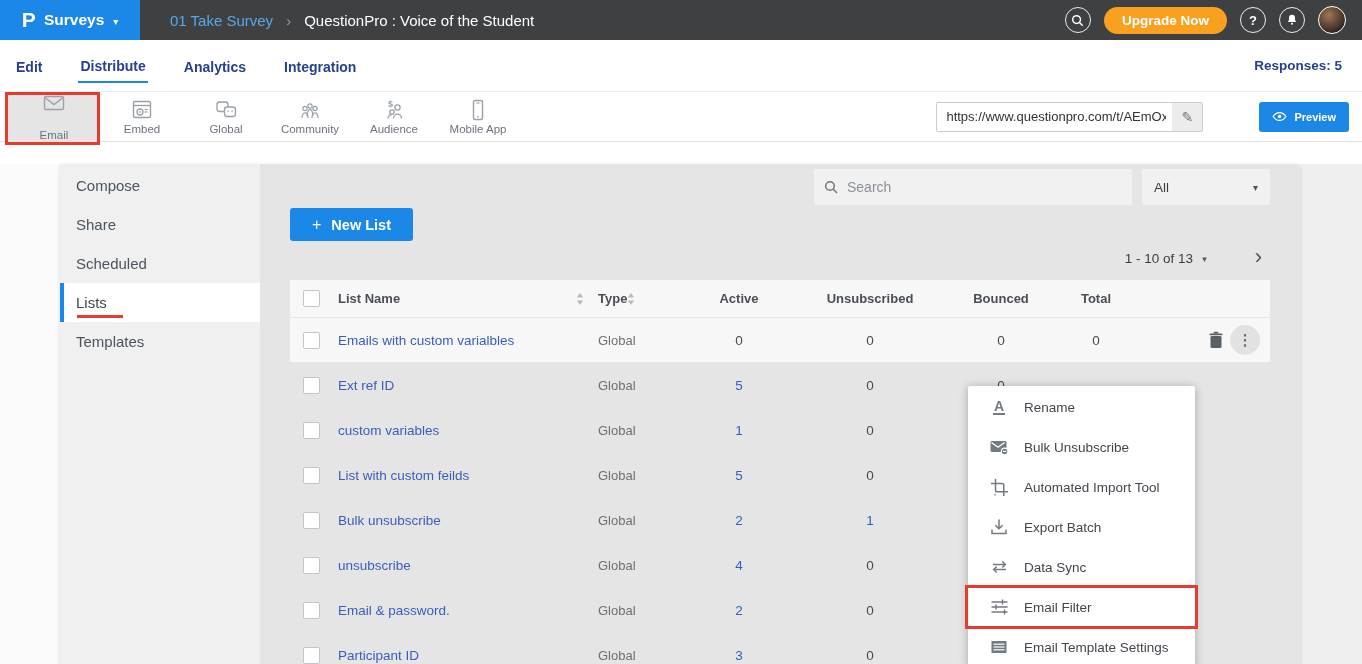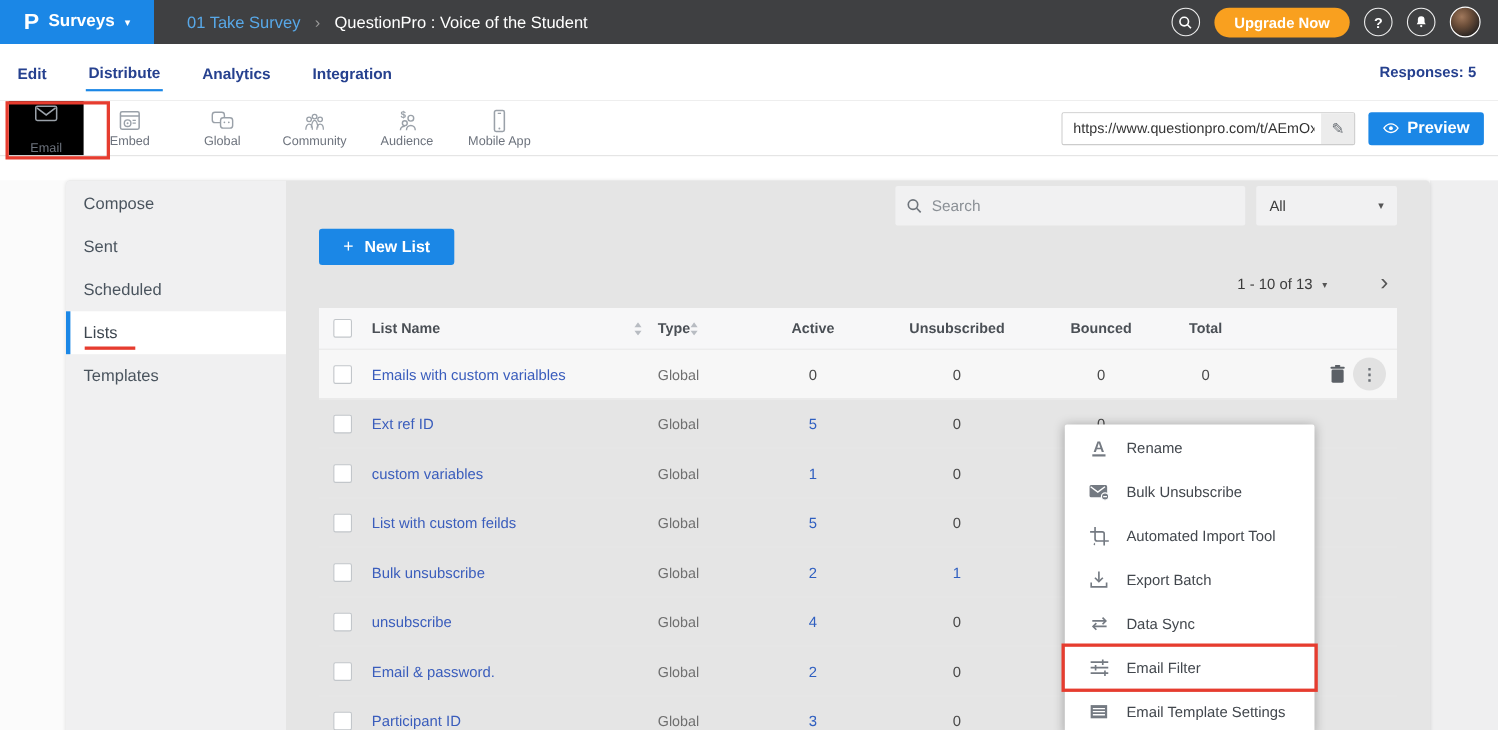--- a/index.html
+++ b/index.html
@@ -23,29 +23,29 @@
 
   
   .subnav { height:52px; background:#fff; border-bottom:1px solid #ededed; display:flex; align-items:center; padding:0 20px 0 14px; }
   .subnav-item { font-size:14px; font-weight:bold; color:#26418F; margin-right:34px; padding:9px 2px 7px; cursor:pointer; }
   .subnav-item.active { border-bottom:2px solid #1B87E6; }
   .responses { margin-left:auto; font-size:13.5px; font-weight:bold; color:#26418F; }
 
   
   .toolbar { height:50px; background:#fff; border-bottom:1px solid #e3e3e3; display:flex; align-items:stretch; padding-left:8px; position:relative; }
   .tool-tile { width:84px; display:flex; flex-direction:column; align-items:center; justify-content:center; gap:2px; cursor:pointer; }
-  .tool-tile.active { width:68px; background:#000000;gap:15px; }
+  .tool-tile.active { width:92px; background:#e5e5e5;gap:15px; }
   .tool-label { font-size:11.5px; color:#6d737d; }
   .tool-tile svg { display:block; }
   .annot-email { position:absolute; left:5px; top:0; width:95px; height:53px; border:3px solid #E63C2F; z-index:10; pointer-events:none; }
   .toolbar-right { margin-left:auto; display:flex; align-items:center; gap:12px; padding-right:13px; }
   .url-wrap { width:267px; height:30px; background:#fff; border:1px solid #ccc; border-radius:2px; display:flex; align-items:center; overflow:hidden; }
   .url-input { flex:1; border:none; outline:none; height:100%; padding:0 6px 0 9px; font-size:13px; color:#333; font-family:inherit; background:#fff; }
   .url-pencil { width:30px; height:100%; background:#ececec; display:flex; align-items:center; justify-content:center; color:#6b7076; font-size:14px; cursor:pointer; }
-  .preview-btn { height:30px; padding:0 13px; background:#1B87E6; color:#fff; border:none; border-radius:3px; font-size:15px; font-weight:bold; font-family:inherit; display:flex; align-items:center; gap:7px; cursor:pointer; }
+  .preview-btn { height:30px; padding:0 13px; background:#1B87E6; color:#fff; border:none; border-radius:3px; font-size:11px; font-weight:bold; font-family:inherit; display:flex; align-items:center; gap:7px; cursor:pointer;margin-left:44px; }
 
   
   .content { position:relative; height:536px; background:#fbfbfb; }
   .right-strip { position:absolute; right:0; top:0; width:62px; height:536px; background:#EFEFF0; }
   .card { position:relative; margin-left:60px; margin-top:22px; width:1240px; height:514px; background:#e5e5e5; border-radius:4px 4px 0 0; box-shadow:0 1px 4px rgba(0,0,0,.13); display:flex; overflow:hidden; }
   .side { width:200px; background:#F0F0F1; padding-top:2px; flex-shrink:0; }
   .side-item { position:relative; height:39px; display:flex; align-items:center; padding-left:16px; font-size:15px; color:#4a545e; cursor:pointer; }
   .side-item.active { background:#fff; border-left:4px solid #1B87E6; padding-left:12px; color:#3e4750; }
   .annot-underline { position:absolute; left:13px; bottom:4px; width:46px; height:3px; background:#E63C2F; }
 
@@ -228,21 +228,21 @@
   <div class="content">
     <div class="right-strip"></div>
 
     <div class="card">
 
       <div class="side">
         <div class="side-item">
             <span>Compose</span>
           </div>
         <div class="side-item">
-            <span>Sent</span>
+            <span>Share</span>
           </div>
         <div class="side-item">
             <span>Scheduled</span>
           </div>
         <div class="side-item active">
           <span>Lists</span>
           <span class="annot-underline"></span>
         </div>
         <div class="side-item">
             <span>Templates</span>

